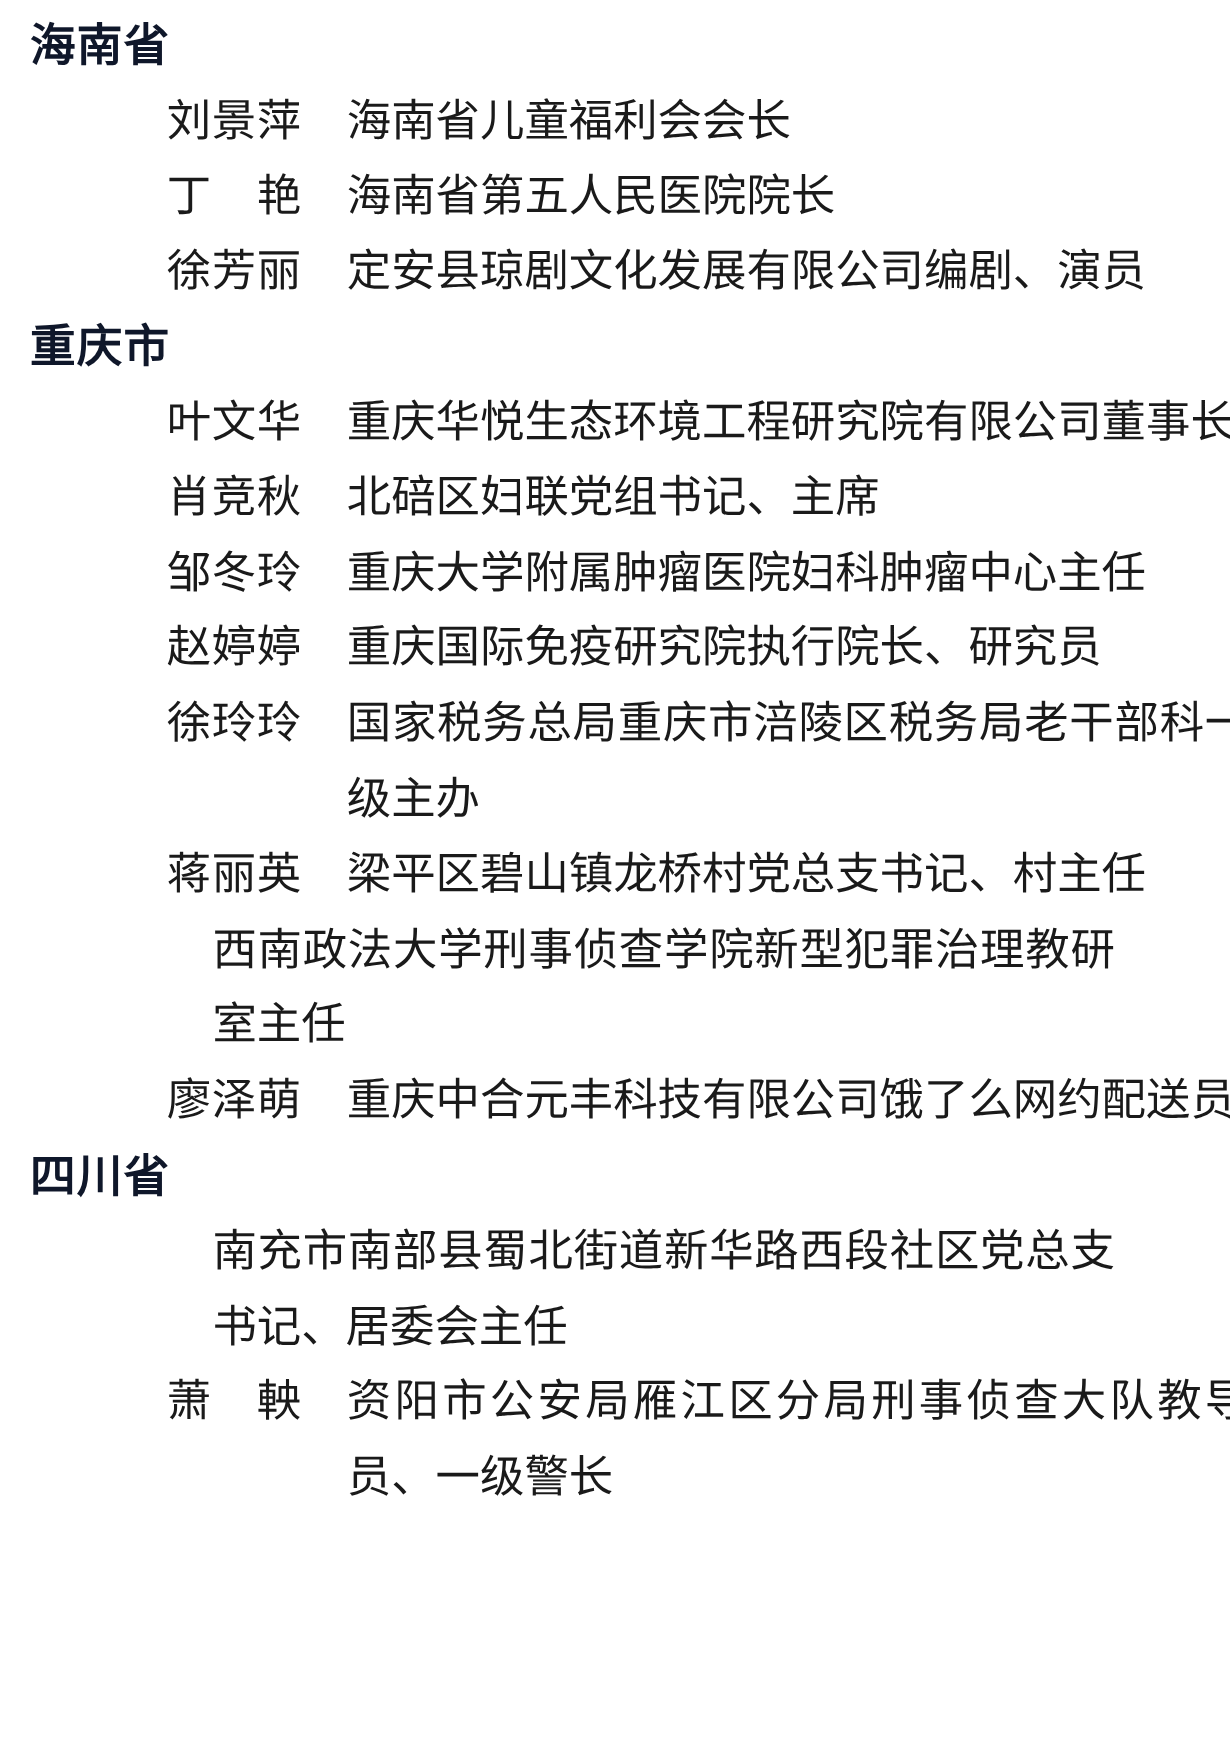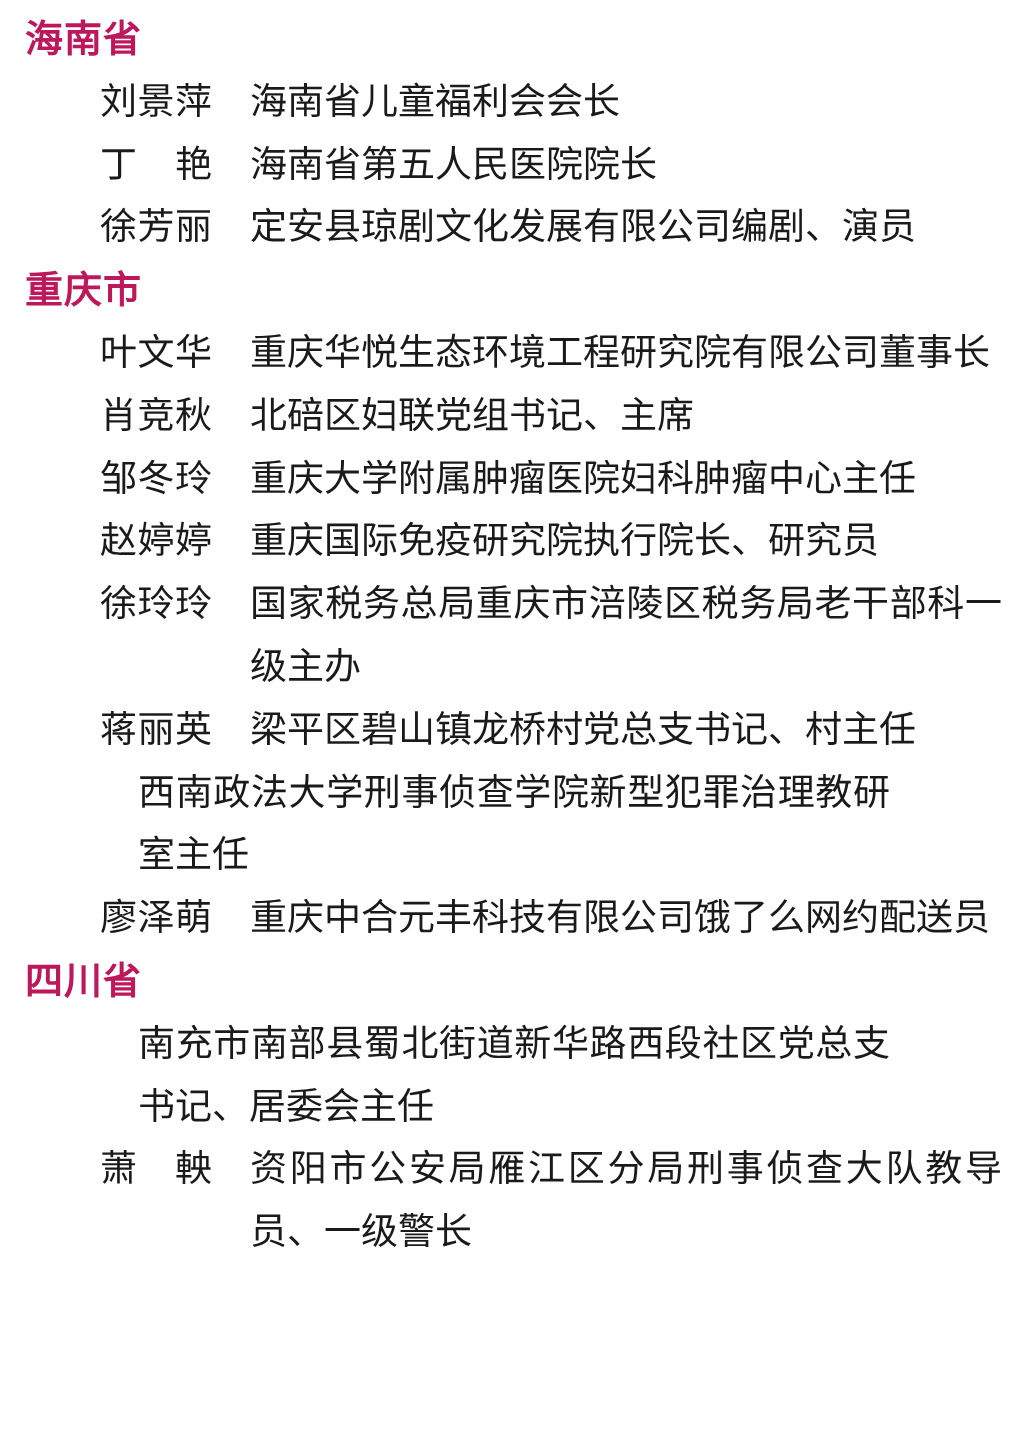--- a/index.html
+++ b/index.html
@@ -19,27 +19,27 @@
     width: 1025px;
     height: 1456px;
     padding: 8px 23px 0 25px;
   }
   .province-header {
     margin: 0;
     font-family: "Liberation Sans", sans-serif;
     font-weight: 700;
     font-size: 38px;
     line-height: 62.8px;
-    color: #be185d;
+    color: #0f172a;
     letter-spacing: 1px;
   }
   .entry {
     display: flex;
     align-items: flex-start;
-    margin-left: 75px; 
+    margin-left: 114px; 
   }
   .honoree-name {
     flex: none;
     width: 112px;
     font-size: 37px;
     line-height: 62.8px;
     text-align: justify;
     text-align-last: justify;
     -moz-text-align-last: justify;
     white-space: normal;

